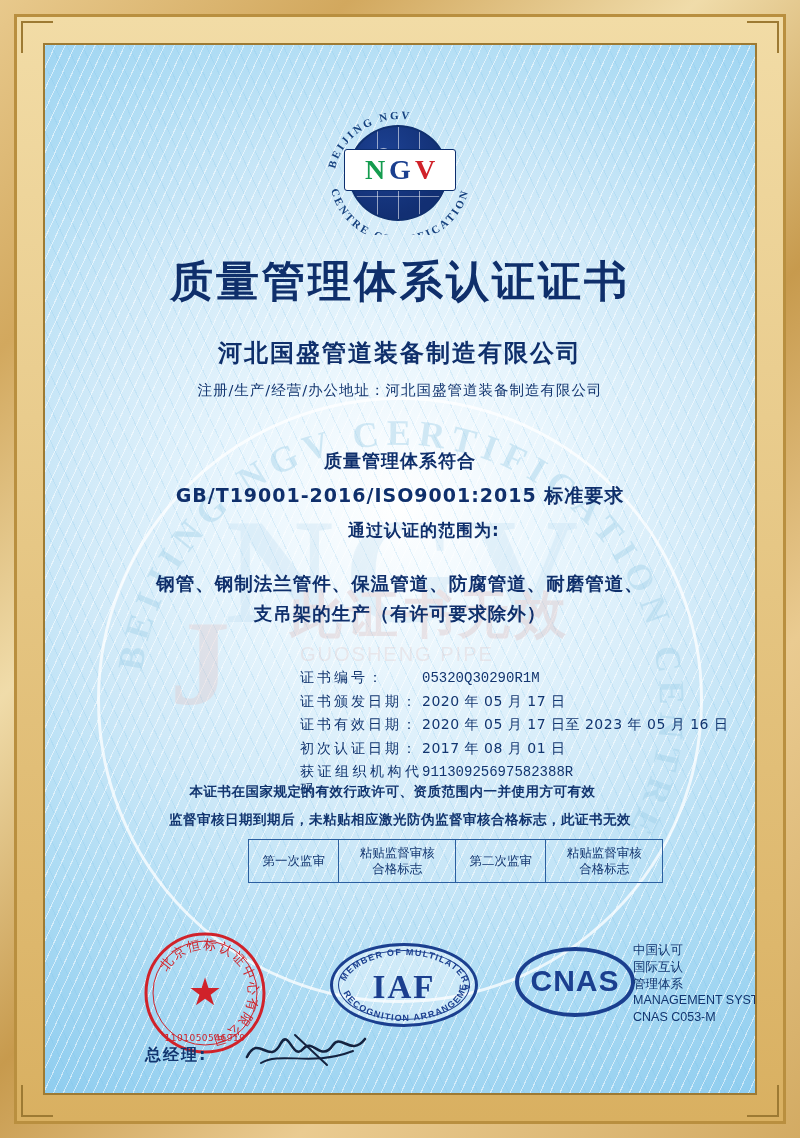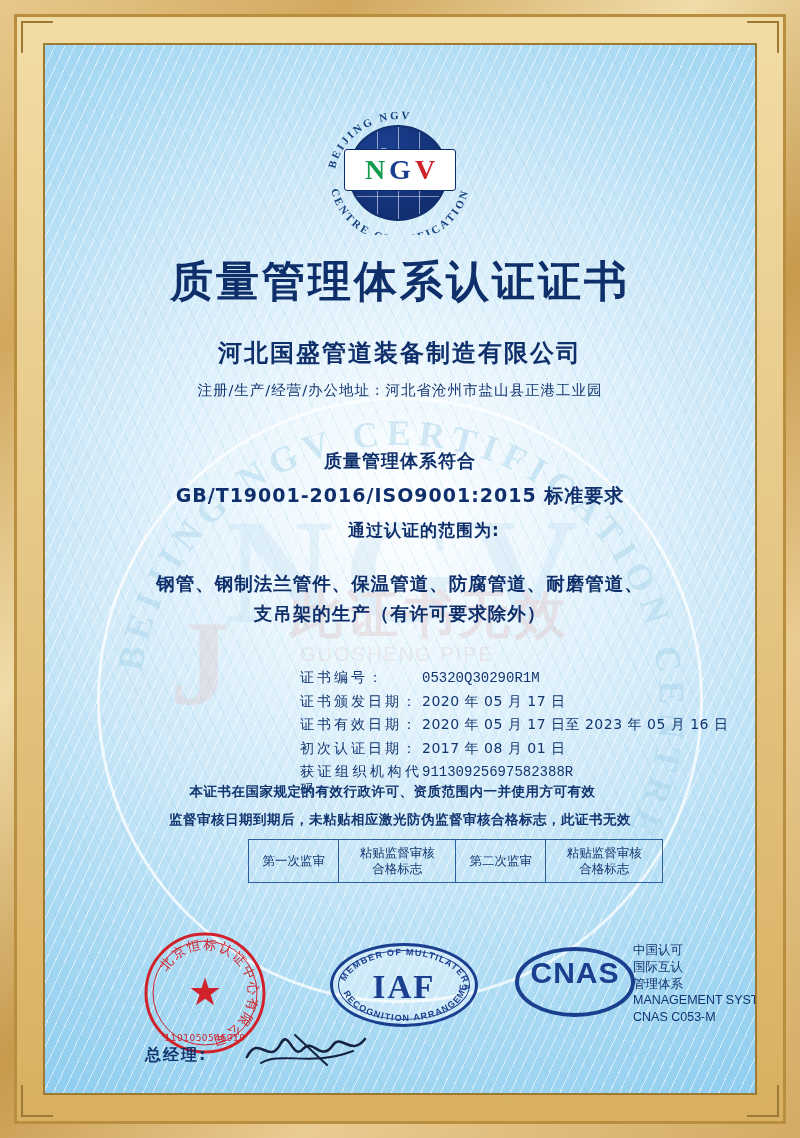--- a/index.html
+++ b/index.html
@@ -157,21 +157,21 @@
   .iaf-ellipse{position:absolute;inset:0;border:3px solid #1b3f8f;border-radius:50%;background:rgba(255,255,255,.35);}
   .iaf-ellipse2{position:absolute;left:8px;top:7px;right:8px;bottom:7px;border:1.5px solid #1b3f8f;border-radius:50%;}
   .iaf-text{position:absolute;left:0;right:0;top:26px;text-align:center;
     font-family:"Liberation Serif", serif;font-weight:bold;font-size:33px;color:#1b3f8f;letter-spacing:2px;}
   .iaf-arc{position:absolute;left:0;top:0;width:148px;height:84px;}
   .iaf-arc text{fill:#1b3f8f;font-family:"Liberation Sans", sans-serif;font-size:9px;font-weight:bold;letter-spacing:1.2px;}
 
   
   .cnas{position:absolute;left:470px;top:902px;width:120px;height:70px;}
   .cnas-ring{position:absolute;inset:0;border:4px solid #1b3f8f;border-radius:50%;}
-  .cnas-text{position:absolute;left:0;right:0;top:9px;text-align:center;
+  .cnas-text{position:absolute;left:0;right:0;top:17px;text-align:center;
     font-family:"Liberation Sans", sans-serif;font-weight:bold;font-size:30px;color:#1b3f8f;letter-spacing:1px;}
   .cnas-info{
     position:absolute;left:588px;top:896px;width:150px;
     font-family:"DejaVu Sans", sans-serif;font-size:12.5px;color:#12356f;line-height:17px;
   }
   .cnas-info .en{font-family:"Liberation Sans", sans-serif;font-size:12.5px;}
 
   .gm-label{
     position:absolute;left:100px;top:1000px;
     font-family:"DejaVu Sans", sans-serif;font-weight:bold;font-size:16px;color:#12356f;letter-spacing:2px;
@@ -232,21 +232,21 @@
         </div>
         <div class="logo-ngv">
           <span class="ngv-n">N</span>
           <span class="ngv-g">G</span>
           <span class="ngv-v">V</span>
         </div>
       </div>
 
       <div class="title">质量管理体系认证证书</div>
       <div class="company">河北国盛管道装备制造有限公司</div>
-      <div class="address">注册/生产/经营/办公地址：河北省沧州市盐山县正港工业园</div>
+      <div class="address">注册/生产/经营/办公地址：河北国盛管道装备制造有限公司</div>
 
       <div class="scope-head">质量管理体系符合</div>
       <div class="standard">GB/T19001-2016/ISO9001:2015 标准要求</div>
       <div class="scope-sub">通过认证的范围为:</div>
       <div class="scope-body">
         <div>钢管、钢制法兰管件、保温管道、防腐管道、耐磨管道、</div>
         <div>支吊架的生产（有许可要求除外）</div>
       </div>
 
       <div class="fields">

